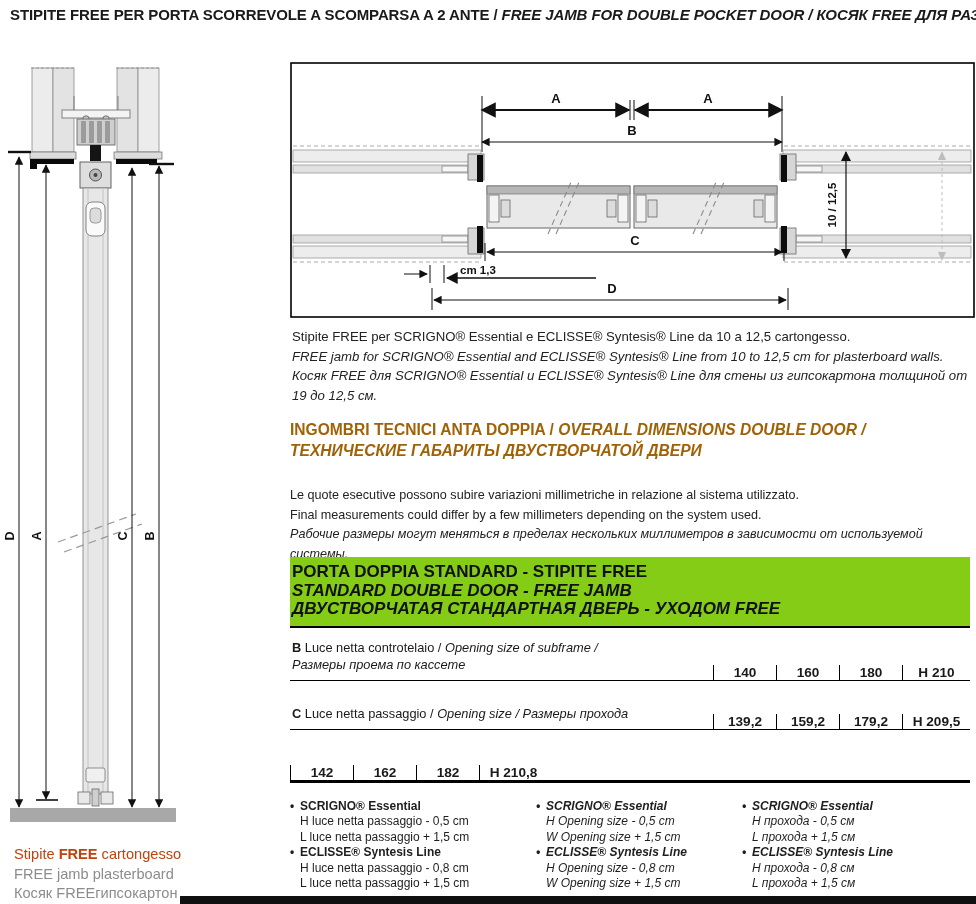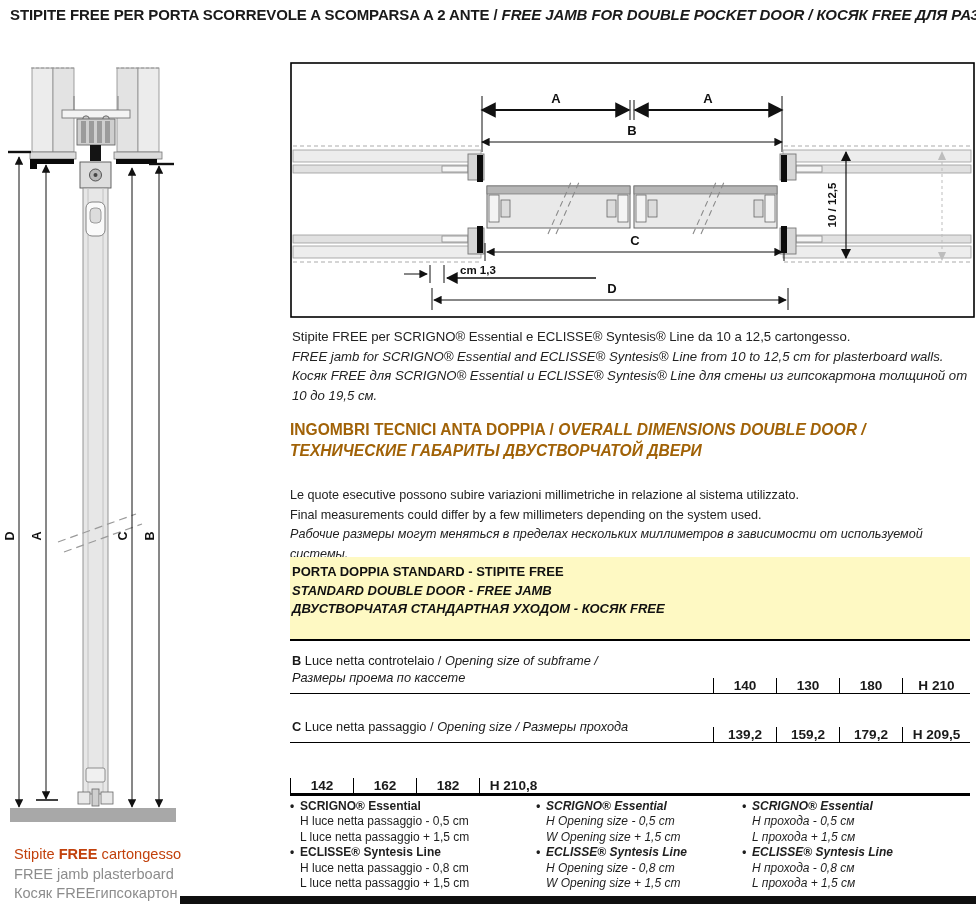--- a/index.html
+++ b/index.html
@@ -18,21 +18,21 @@
   #drawing-caption{left:292px;top:327px;width:682px;font-size:13.2px;line-height:19.6px;color:#222}
 
   
   #section-heading{left:290px;top:420px;width:682px;font-size:15.6px;font-weight:bold;line-height:20.5px;color:#a16207}
 
   
   #measure-note{left:290px;top:486px;width:682px;font-size:12.6px;line-height:19.6px;color:#222}
 
   
   #dims-table{left:290px;top:557px;width:680px}
-  .thead{background:#fef9c3;padding:6px 8px 20px 2px;font-size:13px;font-weight:bold;line-height:18.6px;color:#111}
+  .thead{background:#84cc16;padding:6px 8px 7px 2px;font-size:17px;font-weight:bold;line-height:18.6px;color:#111}
   .tbody{border-top:2.5px solid #000;border-bottom:3px solid #000}
   .trow{display:flex;align-items:flex-end}
   .trow + .trow{border-top:1.3px solid #000}
   .tdesc{flex:1;padding:7px 6px 6px 2px;font-size:12.8px;line-height:17.5px}
   .tval{width:62px;border-left:1.2px solid #000;display:flex;align-items:center;justify-content:center;
         font-weight:bold;font-size:13.6px}
   .tval.last{width:67px}
   .row-b{min-height:52px}.row-c{min-height:48px}.row-d{min-height:50px}
   .row-c .tdesc{display:flex;align-items:center}
 
@@ -251,49 +251,49 @@
     <line x1="652" y1="94" x2="652" y2="194" stroke="#bdbdbd" stroke-width="1" stroke-dasharray="3,3"></line>
     <polygon points="648,98 656,98 652,89" fill="#bdbdbd"></polygon>
     <polygon points="648,190 656,190 652,199" fill="#bdbdbd"></polygon>
   </g>
   <text transform="translate(546,143) rotate(-90)" text-anchor="middle" font-size="11.5" font-weight="bold" fill="#111">10 / 12,5</text>
 </svg>
 
 <div id="drawing-caption" class="abs">
   <div>Stipite FREE per SCRIGNO® Essential e ECLISSE® Syntesis® Line da 10 a 12,5 cartongesso.</div>
   <div class="it">FREE jamb for SCRIGNO® Essential and ECLISSE® Syntesis® Line from 10 to 12,5 cm for plasterboard walls.</div>
-  <div class="it">Косяк FREE для SCRIGNO® Essential и ECLISSE® Syntesis® Line для стены из гипсокартона толщиной от 10 до 19,5 см.</div>
+  <div class="it">Косяк FREE для SCRIGNO® Essential и ECLISSE® Syntesis® Line для стены из гипсокартона толщиной от 19 до 12,5 см.</div>
 </div>
 
 <div id="section-heading" class="abs">
   <span>INGOMBRI TECNICI ANTA DOPPIA / </span><i>OVERALL DIMENSIONS DOUBLE DOOR /</i><br>
   <i>ТЕХНИЧЕСКИЕ ГАБАРИТЫ ДВУСТВОРЧАТОЙ ДВЕРИ</i>
 </div>
 
 <div id="measure-note" class="abs">
   <div>Le quote esecutive possono subire variazioni millimetriche in relazione al sistema utilizzato.</div>
   <div>Final measurements could differ by a few millimeters depending on the system used.</div>
   <div class="it">Рабочие размеры могут меняться в пределах нескольких миллиметров в зависимости от используемой системы.</div>
 </div>
 
 <div id="dims-table" class="abs">
   <div class="thead">
     <div>PORTA DOPPIA STANDARD - STIPITE FREE</div>
     <div class="it">STANDARD DOUBLE DOOR - FREE JAMB</div>
-    <div class="it">ДВУСТВОРЧАТАЯ СТАНДАРТНАЯ УХОДОМ - КОСЯК FREE</div>
+    <div class="it">ДВУСТВОРЧАТАЯ СТАНДАРТНАЯ ДВЕРЬ - УХОДОМ FREE</div>
   </div>
   <div class="tbody">
 
     <div class="trow row-b">
       <div class="tdesc">
         <div><b>B</b><span> Luce netta controtelaio / </span><i>Opening size of subframe /</i></div>
         <div><i>Размеры проема по кассете</i></div>
       </div>
       <div class="tval">140</div>
-      <div class="tval">130</div>
+      <div class="tval">160</div>
       <div class="tval">180</div>
       <div class="tval last">H 210</div>
     </div>
 
     <div class="trow row-c">
       <div class="tdesc">
         <div><b>C</b><span> Luce netta passaggio / </span><i>Opening size / Размеры прохода</i></div>
       </div>
       <div class="tval">139,2</div>
       <div class="tval">159,2</div>

